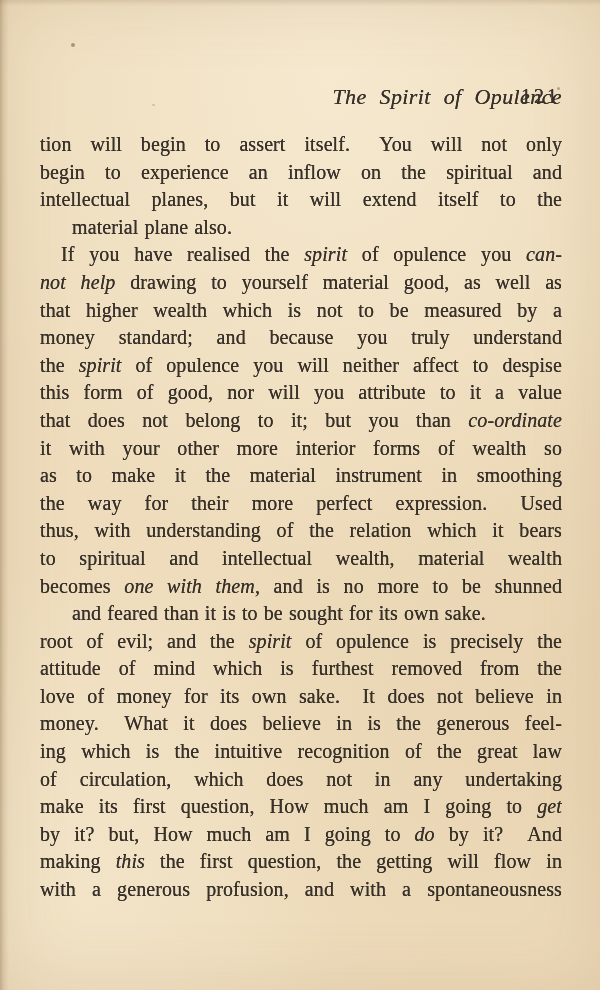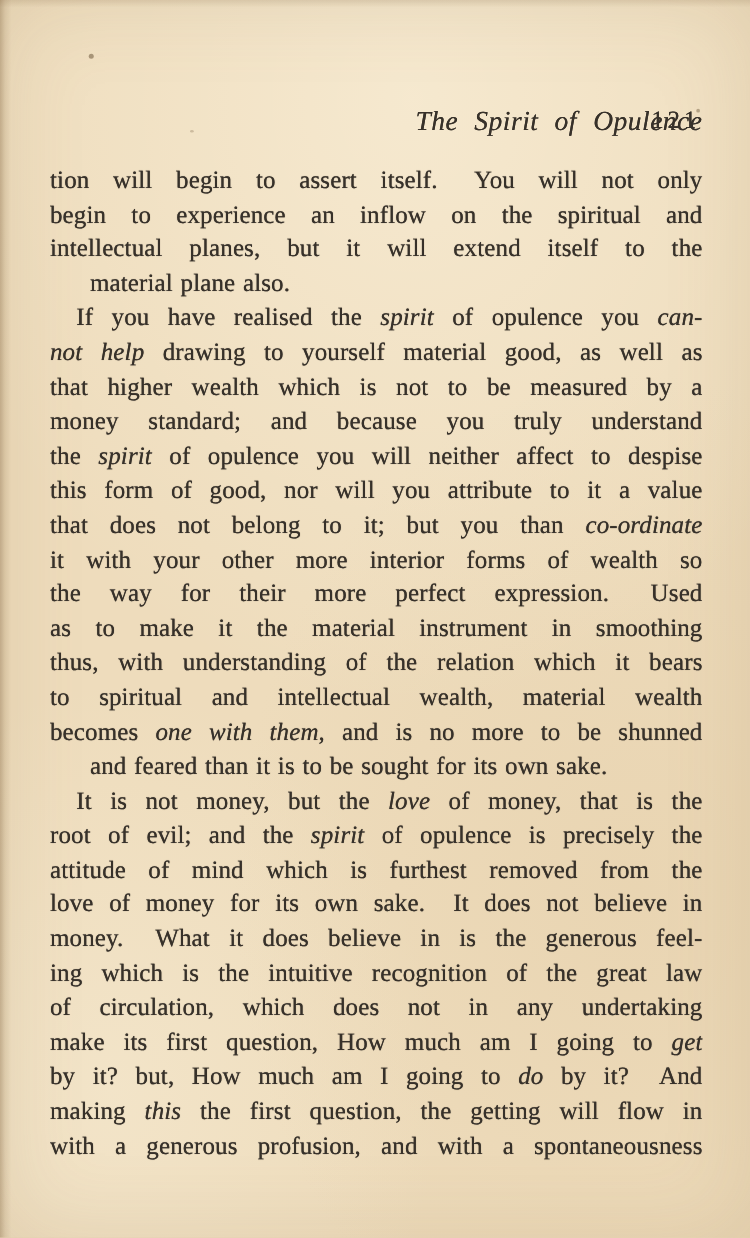--- a/index.html
+++ b/index.html
@@ -77,27 +77,26 @@
       <div class="line"><span>intellectual planes, but it will extend itself to the</span></div>
       <div class="line last"><span>material plane also.</span></div>
       <div class="line indent"><span>If you have realised the </span><span class="it">spirit</span><span> of opulence you </span><span class="it">can-</span></div>
       <div class="line"><span class="it">not help</span><span> drawing to yourself material good, as well as</span></div>
       <div class="line"><span>that higher wealth which is not to be measured by a</span></div>
       <div class="line"><span>money standard; and because you truly understand</span></div>
       <div class="line"><span>the </span><span class="it">spirit</span><span> of opulence you will neither affect to despise</span></div>
       <div class="line"><span>this form of good, nor will you attribute to it a value</span></div>
       <div class="line"><span>that does not belong to it; but you than </span><span class="it">co-ordinate</span></div>
       <div class="line"><span>it with your other more interior forms of wealth so</span></div>
+      <div class="line"><span>as to make it the material instrument in smoothing</span></div>
       <div class="line"><span>the way for their more perfect expression.  Used</span></div>
-      <div class="line"><span>as to make it the material instrument in smoothing</span></div>
       <div class="line"><span>thus, with understanding of the relation which it bears</span></div>
       <div class="line"><span>to spiritual and intellectual wealth, material wealth</span></div>
       <div class="line"><span>becomes </span><span class="it">one with them,</span><span> and is no more to be shunned</span></div>
       <div class="line last"><span>and feared than it is to be sought for its own sake.</span></div>
-      <div class="line indent"><span>It is not money, but the </span><span class="it">love</span><span> of money, that is the</span></div>
       <div class="line"><span>root of evil; and the </span><span class="it">spirit</span><span> of opulence is precisely the</span></div>
       <div class="line"><span>attitude of mind which is furthest removed from the</span></div>
       <div class="line"><span>love of money for its own sake.  It does not believe in</span></div>
       <div class="line"><span>money.  What it does believe in is the generous feel-</span></div>
       <div class="line"><span>ing which is the intuitive recognition of the great law</span></div>
       <div class="line"><span>of circulation, which does not in any undertaking</span></div>
       <div class="line"><span>make its first question, How much am I going to </span><span class="it">get</span></div>
       <div class="line"><span>by it? but, How much am I going to </span><span class="it">do</span><span> by it?  And</span></div>
       <div class="line"><span>making </span><span class="it">this</span><span> the first question, the getting will flow in</span></div>
       <div class="line"><span>with a generous profusion, and with a spontaneousness</span></div>

